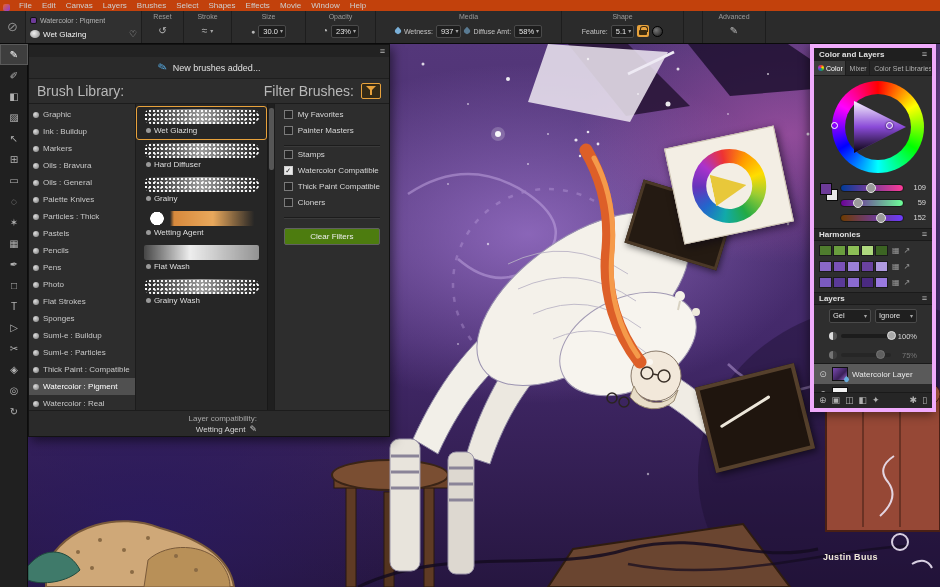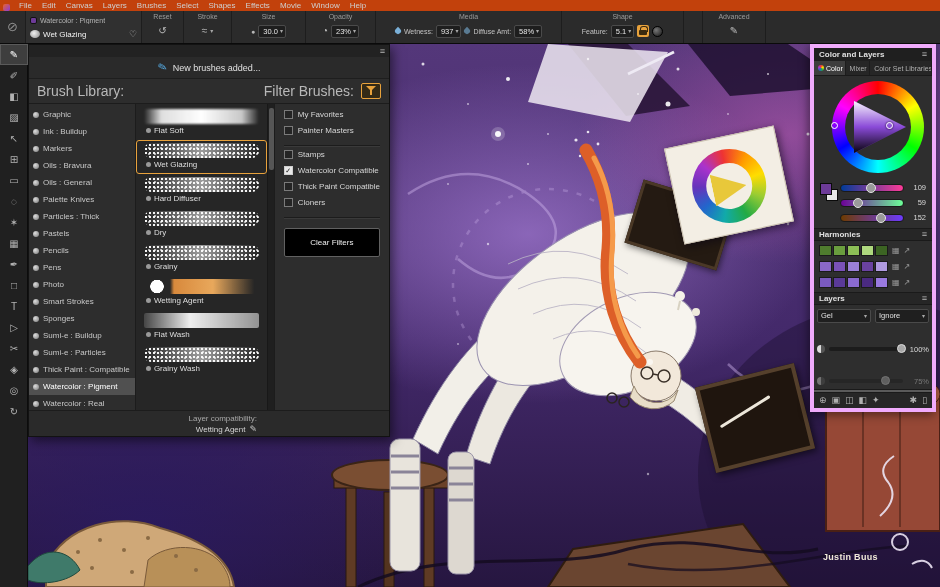--- a/index.html
+++ b/index.html
@@ -127,21 +127,21 @@
 .v-lab span{font-size:8px;color:#dedede;white-space:nowrap}
 .bl-scroll{width:7px;background:#1f1f1f;border-left:1px solid #181818;position:relative}
 .bl-thumb{position:absolute;left:1px;top:4px;width:5px;height:62px;background:#565656;border-radius:2px}
 .bl-filters{flex:1;padding:6px 9px 0;border-left:1px solid #1c1c1c;display:flex;flex-direction:column}
 .filt{display:flex;gap:5px;height:16px}
 .cb{width:9px;height:9px;border:1px solid #7a7a7a;background:#242424;flex:none;
   display:flex;align-items:center;justify-content:center;font-size:7px;color:#111;line-height:1}
 .cb.on{background:#e8e8e8;border-color:#cfcfcf}
 .filt span:last-child{font-size:8px;color:#d6d6d6;white-space:nowrap}
 .f-div{border-top:1px solid #1c1c1c;border-bottom:1px solid #3a3a3a;margin:3px 0}
-.clear-btn{margin-top:6px;height:29px;background:#000000;border:1px solid #616161;border-radius:2px;
+.clear-btn{margin-top:6px;height:17px;background:#4d7c0f;border:1px solid #616161;border-radius:2px;
   color:#eee;font-size:8px;display:flex;align-items:center;justify-content:center}
 .bl-footer{height:26px;border-top:1px solid #1c1c1c;background:#2a2a2a;flex:none;
   display:flex;flex-direction:column;align-items:flex-end;justify-content:center;padding-right:132px}
 .bl-f1{font-size:8px;color:#a8a8a8;line-height:11px}
 .bl-f2{font-size:8px;color:#d4d4d4;line-height:11px;display:flex;gap:4px;align-items:center}
 .bl-f2 i{font-style:normal;color:#c8c8c8;font-size:9px}
 
 
 #rightpanel{position:absolute;left:810px;top:44px;width:126px;height:368px;background:#2e2e2e;
   border:4px solid #f0abfc;z-index:4;box-shadow:-2px 3px 9px rgba(0,0,0,.45);display:flex;flex-direction:column}
@@ -176,21 +176,21 @@
 .bar-b{background:linear-gradient(90deg,rgb(109,59,0),rgb(109,59,255))}
 .knob{position:absolute;top:-2px;width:10px;height:10px;border-radius:50%;background:#9a9a9a;
   border:1px solid #e2e2e2}
 .sl-val{width:18px;text-align:right;font-size:7.5px;color:#d8d8d8}
 .rp-subheader{height:13px;background:#262626;border-top:1px solid #1a1a1a;border-bottom:1px solid #1a1a1a;
   display:flex;align-items:center;padding:0 5px;flex:none}
 .rp-harm{padding:3px 5px;display:flex;flex-direction:column;gap:3px;flex:none}
 .h-row{display:flex;align-items:center;gap:1px;height:13px}
 .h-sw{width:13px;height:11px;border:1px solid #1a1a1a;flex:none}
 .h-ic{font-size:8px;color:#9a9a9a;margin-left:3px;line-height:1}
-.rp-lctrl{padding:3px 3px 2px;display:flex;flex-direction:column;gap:20px;flex:none}
+.rp-lctrl{padding:3px 15px 2px;display:flex;flex-direction:column;gap:7px;flex:none}
 .lc-row{display:flex;align-items:center;gap:4px;height:15px}
 .lc-sel{height:14px;background:#1f1f1f;border:1px solid #4a4a4a;border-radius:2px;display:flex;
   align-items:center;padding:0 3px;font-size:7.5px;color:#e0e0e0;gap:3px}
 .lc-sel span:first-child{flex:1;overflow:hidden;white-space:nowrap}
 .lc-sel.w1{width:56px}.lc-sel.w2{width:56px}
 .op-row{display:flex;align-items:center;gap:4px;height:12px}
 .op-ic{width:8px;height:8px;border-radius:50%;background:linear-gradient(90deg,#ddd 50%,#555 50%);flex:none}
 .op-track{flex:1;height:4px;background:#1c1c1c;border-radius:2px;position:relative}
 .op-knob{position:absolute;top:-3px;width:9px;height:9px;border-radius:50%;background:#a8a8a8;border:1px solid #ddd}
 .op-val{width:22px;font-size:7.5px;color:#d8d8d8;text-align:right}
@@ -604,21 +604,21 @@
         <div class="cat">
             <span class="ci"></span>
             <span>Pens</span>
           </div>
         <div class="cat">
             <span class="ci"></span>
             <span>Photo</span>
           </div>
         <div class="cat">
             <span class="ci"></span>
-            <span>Smart Strokes</span>
+            <span>Flat Strokes</span>
           </div>
         <div class="cat">
             <span class="ci"></span>
             <span>Sponges</span>
           </div>
         <div class="cat">
             <span class="ci"></span>
             <span>Sumi-e : Buildup</span>
           </div>
         <div class="cat">
@@ -632,46 +632,32 @@
         <div class="cat sel">
             <span class="ci"></span>
             <span>Watercolor : Pigment</span>
           </div>
         <div class="cat">
             <span class="ci"></span>
             <span>Watercolor : Real</span>
           </div>
       </div>
       <div class="bl-variants">
-        <div class="variant">
-          <div class="stroke st-flatsoft"></div>
-          <div class="v-lab">
-              <span class="ci"></span>
-              <span>Flat Soft</span>
-            </div>
-        </div>
         <div class="variant sel">
           <div class="stroke st-speckle"></div>
           <div class="v-lab">
               <span class="ci"></span>
               <span>Wet Glazing</span>
             </div>
         </div>
         <div class="variant">
           <div class="stroke st-speckle st-blur"></div>
           <div class="v-lab">
               <span class="ci"></span>
               <span>Hard Diffuser</span>
-            </div>
-        </div>
-        <div class="variant">
-          <div class="stroke st-speckle"></div>
-          <div class="v-lab">
-              <span class="ci"></span>
-              <span>Dry</span>
             </div>
         </div>
         <div class="variant">
           <div class="stroke st-speckle st-blur"></div>
           <div class="v-lab">
               <span class="ci"></span>
               <span>Grainy</span>
             </div>
         </div>
         <div class="variant">

